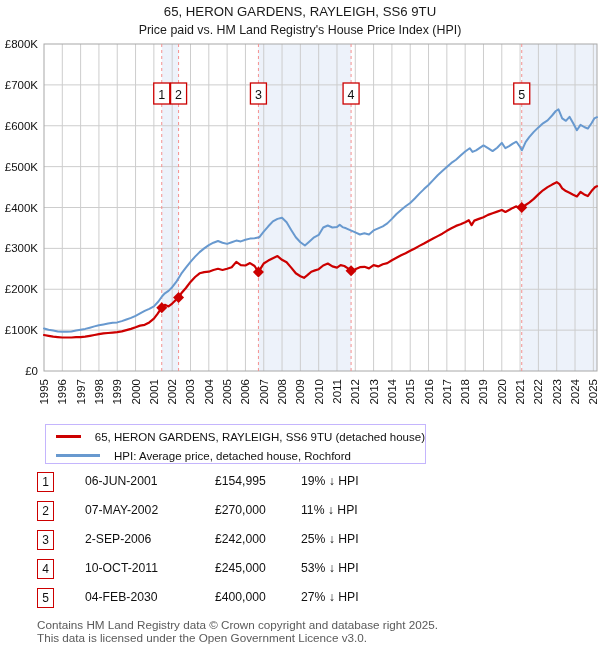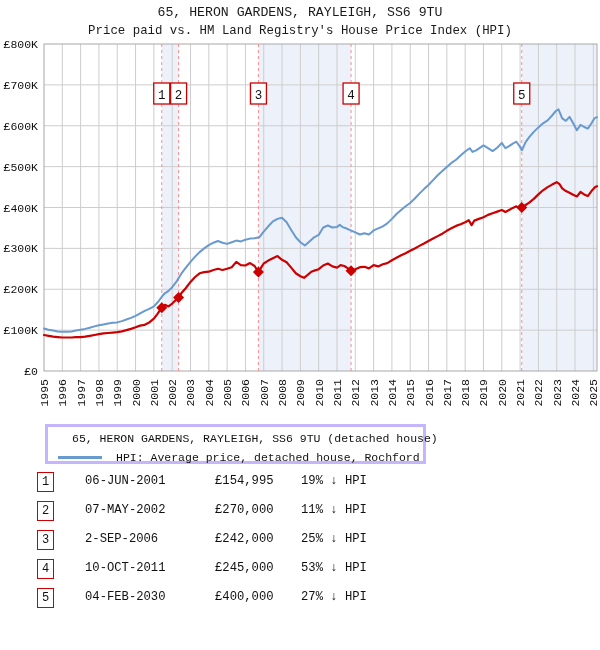--- a/index.html
+++ b/index.html
@@ -1,19 +1,19 @@
 <!DOCTYPE html>
 <html><head>
 <meta charset="utf-8">
 <style>
   html,body{margin:0;padding:0;background:#fff;}
   #page{position:relative;width:600px;height:650px;background:#fff;
-        font-family:Liberation Mono, monospace;color:#111;overflow:hidden;}
+        font-family:Liberation Sans, sans-serif;color:#111;overflow:hidden;}
   #chart-svg{position:absolute;left:0;top:0;}
-  .legend{position:absolute;left:45px;top:424px;width:381px;height:40px;border:3px solid #c4b5fd;
+  .legend{position:absolute;left:45px;top:424px;width:381px;height:40px;border:1px solid #c4b5fd;
           background:#fff;padding:2px 0 0 10px;box-sizing:border-box;}
   .legend-row{height:19px;display:flex;align-items:center;}
   .swatch{display:inline-block;width:44px;height:3px;margin-right:14px;}
   .legend-label{font-size:11.5px;color:#111;white-space:nowrap;}
   .sales-table{position:absolute;left:37px;top:470px;width:520px;}
   .t-row{position:relative;height:29px;}
   .t-num{position:absolute;left:0;top:2px;width:15px;height:18px;border:1.5px solid #cc0000;
          background:#fff;color:#111;font-size:12px;text-align:center;line-height:18px;}
   .t-date,.t-price,.t-hpi{position:absolute;top:4px;font-size:12.2px;color:#111;white-space:nowrap;}
   .t-date{left:48px;}
@@ -171,14 +171,18 @@
       <span class="t-hpi">53% ↓ HPI</span>
     </div>
     <div class="t-row">
       <span class="t-num">5</span>
       <span class="t-date">04-FEB-2030</span>
       <span class="t-price">£400,000</span>
       <span class="t-hpi">27% ↓ HPI</span>
     </div>
   </div>
 
+  <div class="footer">
+    <div>Contains HM Land Registry data © Crown copyright and database right 2025.</div>
+    <div>This data is licensed under the Open Government Licence v3.0.</div>
+  </div>
 
 </div>
 
 </body></html>

